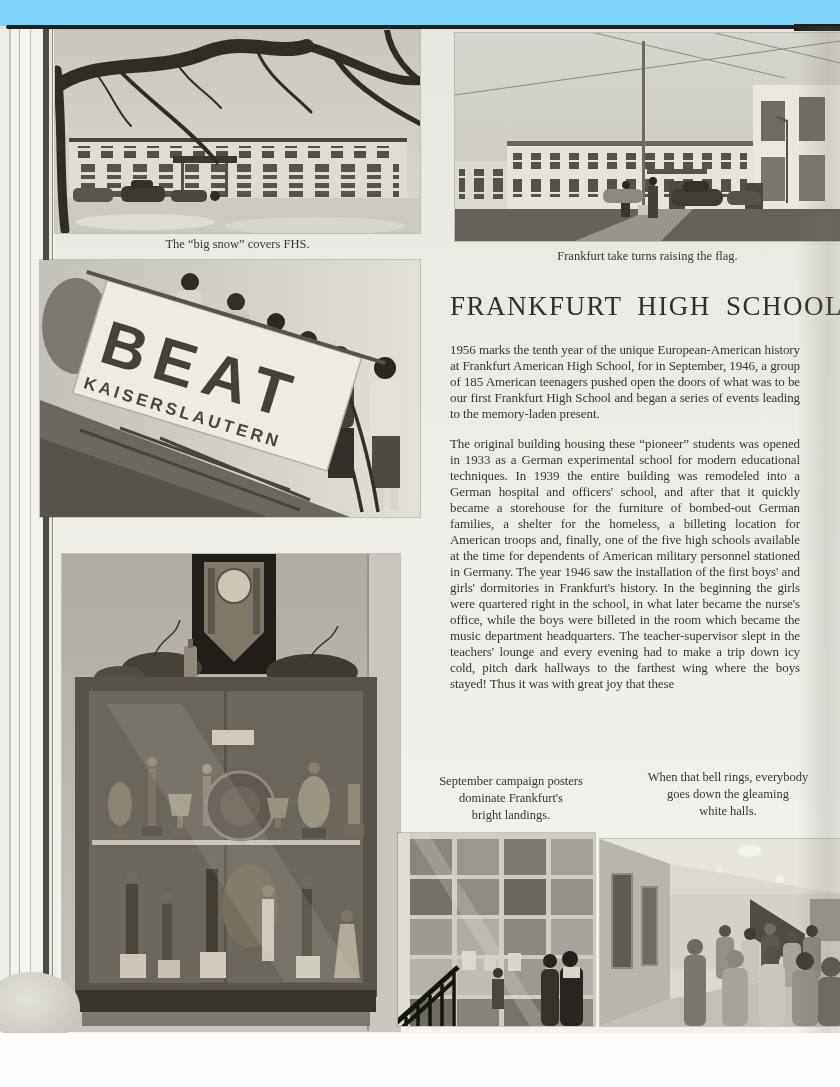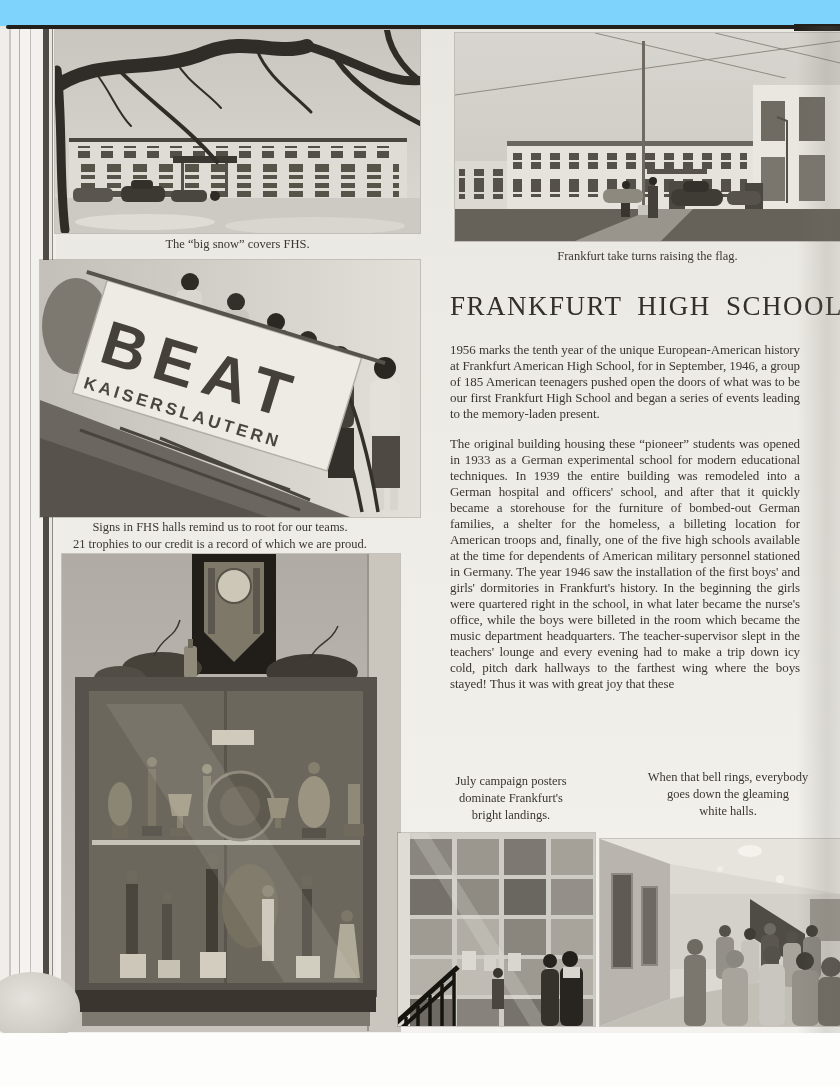--- a/index.html
+++ b/index.html
@@ -200,22 +200,20 @@
         <path d="M282,120 C300,162 314,210 322,252"></path>
       </g>
       <g transform="rotate(17 180 130)">
         <rect x="40" y="58" width="266" height="118" fill="#edebe4" stroke="#b3afa6" stroke-width="1.5"></rect>
         <line x1="18" y1="56" x2="330" y2="56" stroke="#57534c" stroke-width="4"></line>
         <text x="54" y="138" font-family="Liberation Sans, sans-serif" font-weight="bold" font-size="62" letter-spacing="10" fill="#45403a">BEAT</text>
         <text x="48" y="168" font-family="Liberation Sans, sans-serif" font-weight="bold" font-size="17" letter-spacing="3.5" fill="#4a453e">KAISERSLAUTERN</text>
       </g>
     </svg>
   </div>
-  <div class="caption cap-signs">Signs in FHS halls remind us to root for our teams.
-21 trophies to our credit is a record of which we are proud.</div>
 
   <div class="photo ph-trophy">
     <svg viewBox="0 0 338 477" preserveAspectRatio="none">
       <defs>
         <linearGradient id="p4wall" x1="0" y1="0" x2="0" y2="1">
           <stop offset="0" stop-color="#b0aca5"></stop>
             <stop offset="1" stop-color="#c8c4bc"></stop>
         </linearGradient>
       </defs>
       <rect width="338" height="477" fill="url(#p4wall)"></rect>
@@ -288,21 +286,21 @@
         <rect x="14" y="436" width="300" height="22" fill="#3a362f"></rect>
         <rect x="20" y="458" width="288" height="14" fill="#7d7870"></rect>
       </g>
     </svg>
   </div>
 
   <h1 class="title">FRANKFURT HIGH SCHOOL</h1>
   <p class="body-par p1">1956 marks the tenth year of the unique European-American history at Frankfurt American High School, for in September, 1946, a group of 185 American teenagers pushed open the doors of what was to be our first Frankfurt High School and began a series of events leading to the memory-laden present.</p>
   <p class="body-par p2">The original building housing these “pioneer” students was opened in 1933 as a German experimental school for modern educational techniques. In 1939 the entire building was remodeled into a German hospital and officers' school, and after that it quickly became a storehouse for the furniture of bombed-out German families, a shelter for the homeless, a billeting location for American troops and, finally, one of the five high schools available at the time for dependents of American military personnel stationed in Germany. The year 1946 saw the installation of the first boys' and girls' dormitories in Frankfurt's history. In the beginning the girls were quartered right in the school, in what later became the nurse's office, while the boys were billeted in the room which became the music department headquarters. The teacher-supervisor slept in the teachers' lounge and every evening had to make a trip down icy cold, pitch dark hallways to the farthest wing where the boys stayed! Thus it was with great joy that these</p>
 
-  <div class="caption cap-posters">July campaign posters
+  <div class="caption cap-posters">September campaign posters
 dominate Frankfurt's
 bright landings.</div>
   <div class="caption cap-bell">When that bell rings, everybody
 goes down the gleaming
 white halls.</div>
 
   <div class="photo ph-entrance">
     <svg viewBox="0 0 197 193" preserveAspectRatio="none">
       <rect width="197" height="193" fill="#cfccc5"></rect>
       <g>

